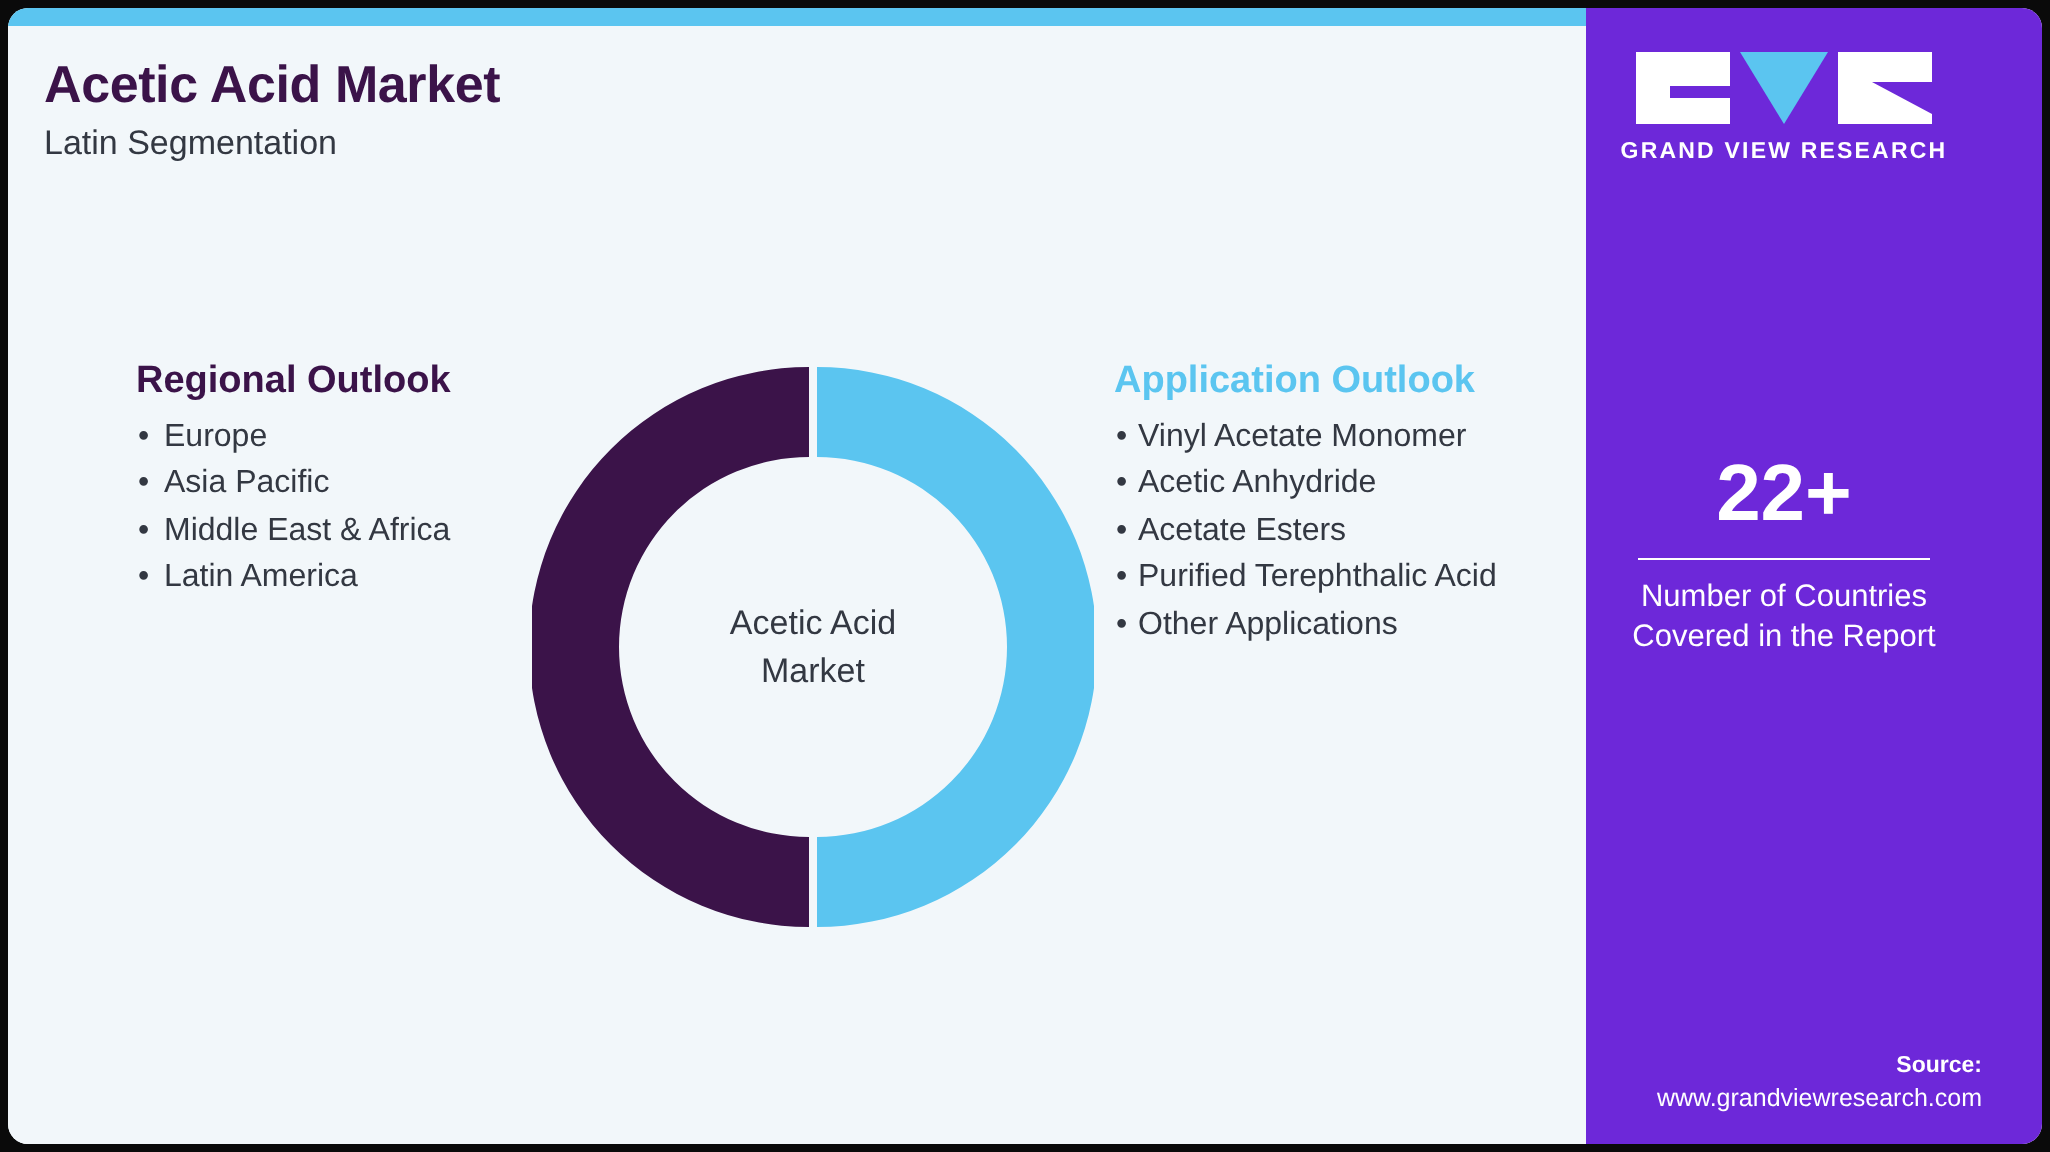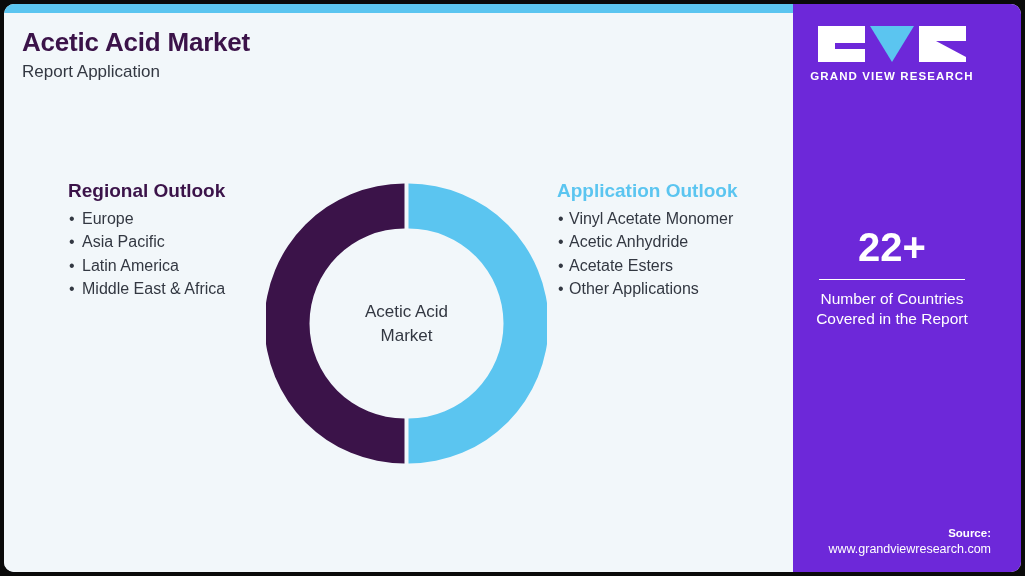--- a/index.html
+++ b/index.html
@@ -226,30 +226,30 @@
 
 <div id="infographic">
   <div class="card">
 
     <div class="top-accent"></div>
 
     <div class="main-area">
 
       <div class="title-block">
         <h1 class="title">Acetic Acid Market</h1>
-        <p class="subtitle">Report Application</p>
+        <p class="subtitle">Latin Segmentation</p>
       </div>
 
       <div class="outlook left">
         <div class="outlook-heading">Regional Outlook</div>
         <ul class="outlook-list">
           <li>Europe</li>
           <li>Asia Pacific</li>
+          <li>Middle East &amp; Africa</li>
           <li>Latin America</li>
-          <li>Middle East &amp; Africa</li>
         </ul>
       </div>
 
       <div class="donut-wrap">
         <svg class="donut-svg" width="281" height="281" viewBox="0 0 281 281">
 
           <path fill="#3B1349" d="M 138.5 0.5
                    A 140 140 0 0 0 138.5 280.5
                    L 138.5 235.5
                    A 95 95 0 0 1 138.5 45.5
@@ -266,20 +266,21 @@
           <span>Market</span>
         </div>
       </div>
 
       <div class="outlook right">
         <div class="outlook-heading">Application Outlook</div>
         <ul class="outlook-list">
           <li>Vinyl Acetate Monomer</li>
           <li>Acetic Anhydride</li>
           <li>Acetate Esters</li>
+          <li>Purified Terephthalic Acid</li>
           <li>Other Applications</li>
         </ul>
       </div>
 
     </div>
 
     <div class="side-panel">
 
       <div class="logo-block">
         <div class="logo-marks">

